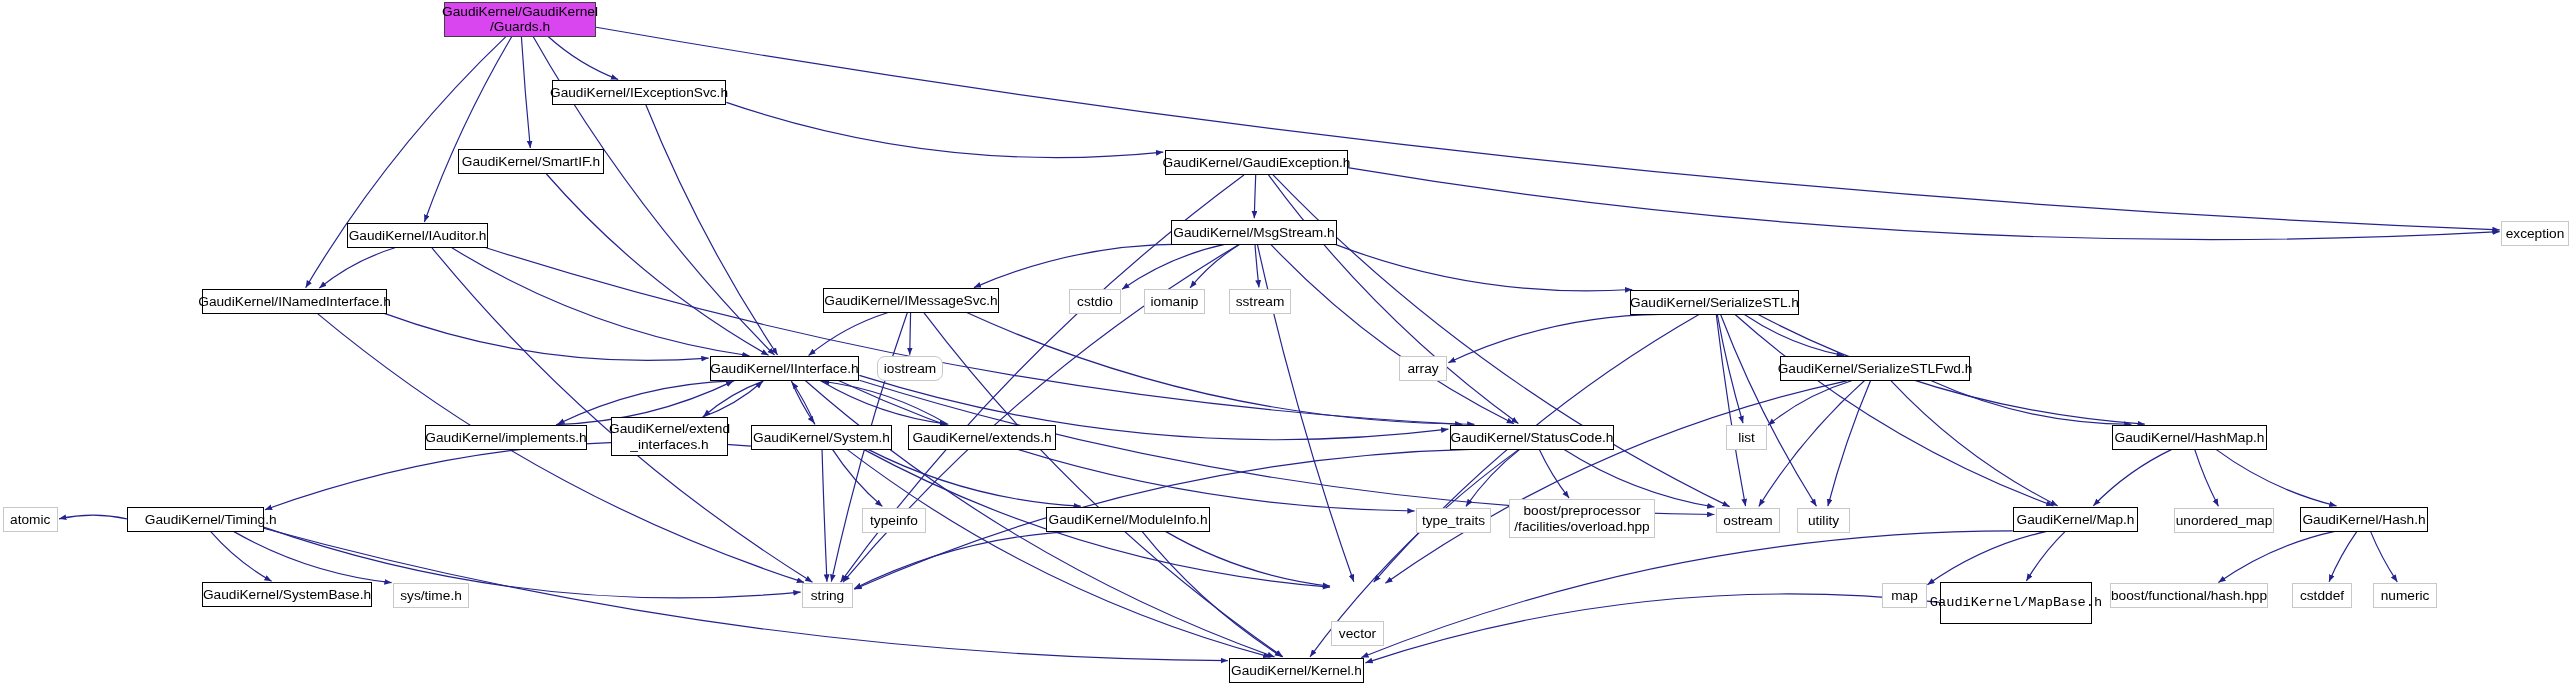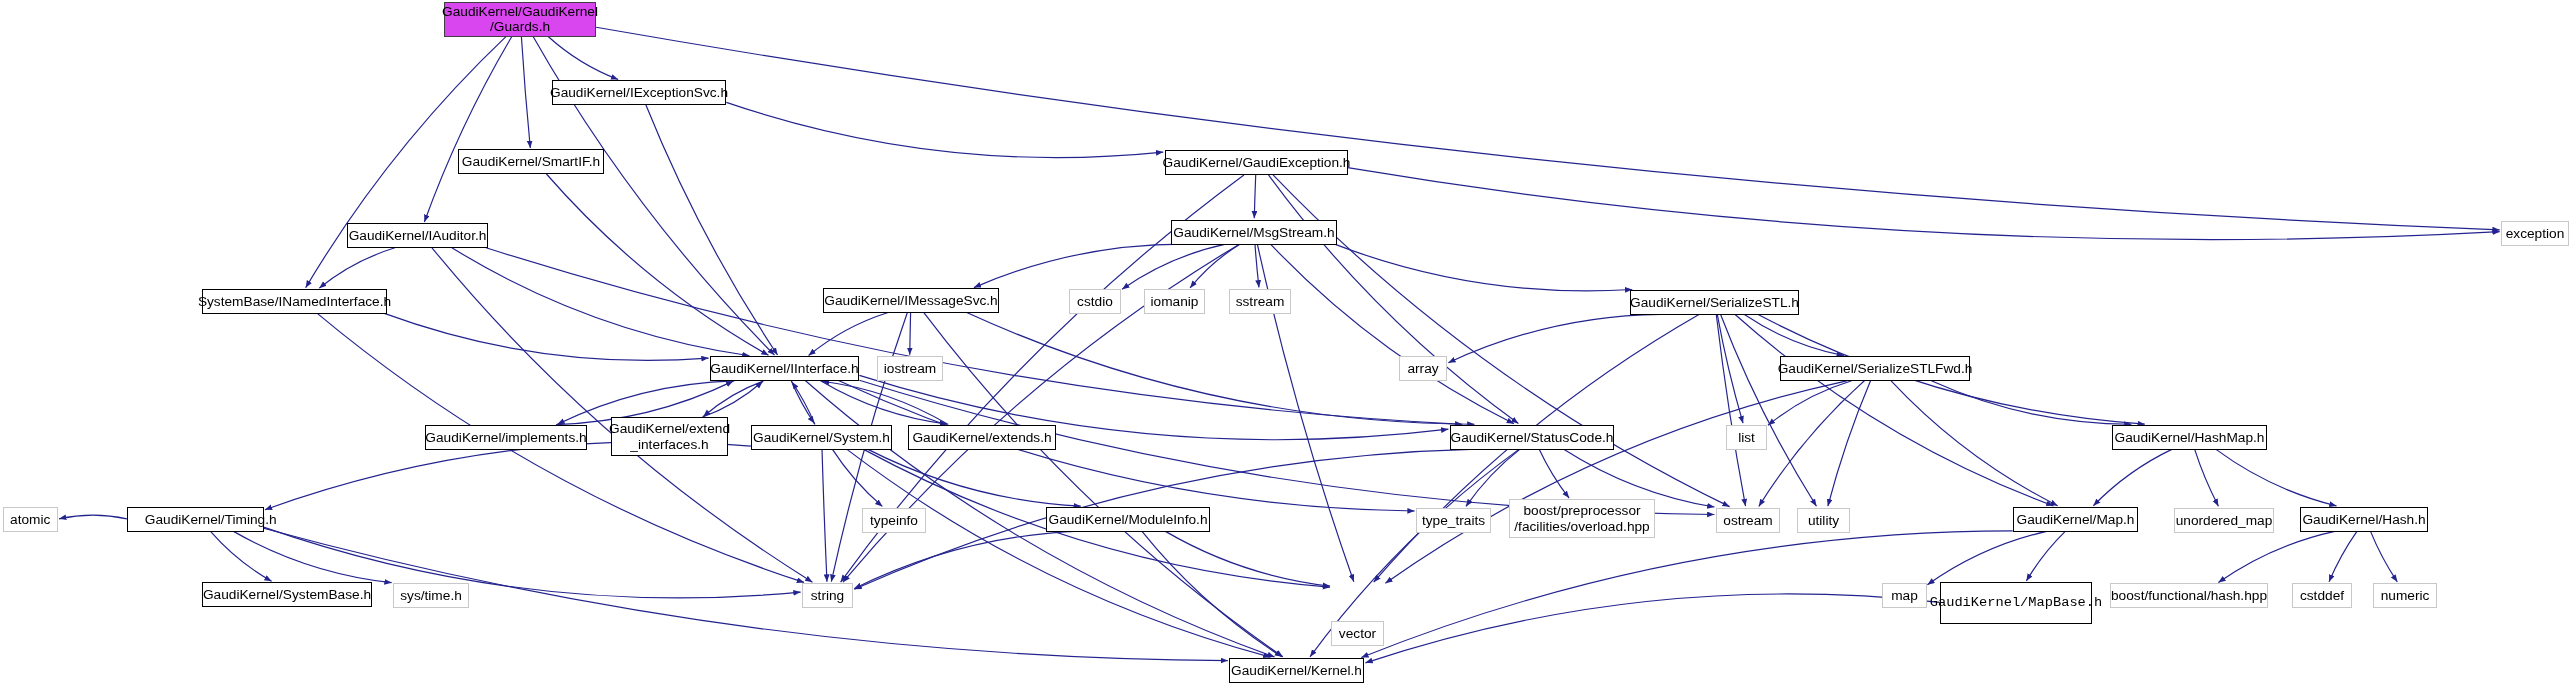--- a/index.html
+++ b/index.html
@@ -134,28 +134,28 @@
   </svg>
   <div id="node-layer">
       <div class="node root" style="left: 444px; top: 1.8px; width: 152px; height: 35px;">GaudiKernel/GaudiKernel
 /Guards.h</div>
       <div class="node hdr" style="left: 552px; top: 80px; width: 174px; height: 24.6px;">GaudiKernel/IExceptionSvc.h</div>
       <div class="node hdr" style="left: 458px; top: 149px; width: 146px; height: 24.6px;">GaudiKernel/SmartIF.h</div>
       <div class="node hdr" style="left: 1165px; top: 150px; width: 183px; height: 24.6px;">GaudiKernel/GaudiException.h</div>
       <div class="node hdr" style="left: 347px; top: 223px; width: 141px; height: 24.6px;">GaudiKernel/IAuditor.h</div>
       <div class="node hdr" style="left: 1171px; top: 220px; width: 166px; height: 24.6px;">GaudiKernel/MsgStream.h</div>
       <div class="node sys" style="left: 2501px; top: 221px; width: 68px; height: 24.6px;">exception</div>
-      <div class="node hdr" style="left: 202px; top: 289px; width: 185px; height: 24.6px;">SystemBase/INamedInterface.h</div>
+      <div class="node hdr" style="left: 202px; top: 289px; width: 185px; height: 24.6px;">GaudiKernel/INamedInterface.h</div>
       <div class="node hdr" style="left: 823px; top: 288px; width: 176px; height: 24.6px;">GaudiKernel/IMessageSvc.h</div>
       <div class="node sys" style="left: 1069px; top: 289px; width: 52px; height: 24.6px;">cstdio</div>
       <div class="node sys" style="left: 1144px; top: 289px; width: 61px; height: 24.6px;">iomanip</div>
       <div class="node sys" style="left: 1229px; top: 289px; width: 62px; height: 24.6px;">sstream</div>
       <div class="node hdr" style="left: 1630px; top: 290px; width: 169px; height: 24.6px;">GaudiKernel/SerializeSTL.h</div>
       <div class="node hdr" style="left: 710px; top: 356px; width: 149px; height: 24.6px;">GaudiKernel/IInterface.h</div>
-      <div class="node sys" style="left: 877px; top: 356px; width: 66px; height: 24.6px;">iostream</div>
+      <div class="node sys" style="left: 877px; top: 356px; width: 66px; height: 24.6px; border-radius: 8px;">iostream</div>
       <div class="node sys" style="left: 1399px; top: 356px; width: 48px; height: 24.6px;">array</div>
       <div class="node hdr" style="left: 1780px; top: 356px; width: 190px; height: 24.6px;">GaudiKernel/SerializeSTLFwd.h</div>
       <div class="node hdr" style="left: 425px; top: 425px; width: 162px; height: 24.6px;">GaudiKernel/implements.h</div>
       <div class="node hdr" style="left: 611px; top: 417px; width: 117px; height: 39px;">GaudiKernel/extend
 _interfaces.h</div>
       <div class="node hdr" style="left: 751px; top: 425px; width: 141px; height: 24.6px;">GaudiKernel/System.h</div>
       <div class="node hdr" style="left: 908px; top: 425px; width: 148px; height: 24.6px;">GaudiKernel/extends.h</div>
       <div class="node hdr" style="left: 1450px; top: 425px; width: 164px; height: 24.6px;">GaudiKernel/StatusCode.h</div>
       <div class="node sys" style="left: 1726px; top: 425px; width: 41px; height: 24.6px;">list</div>
       <div class="node hdr" style="left: 2112px; top: 425px; width: 155px; height: 24.6px;">GaudiKernel/HashMap.h</div>

